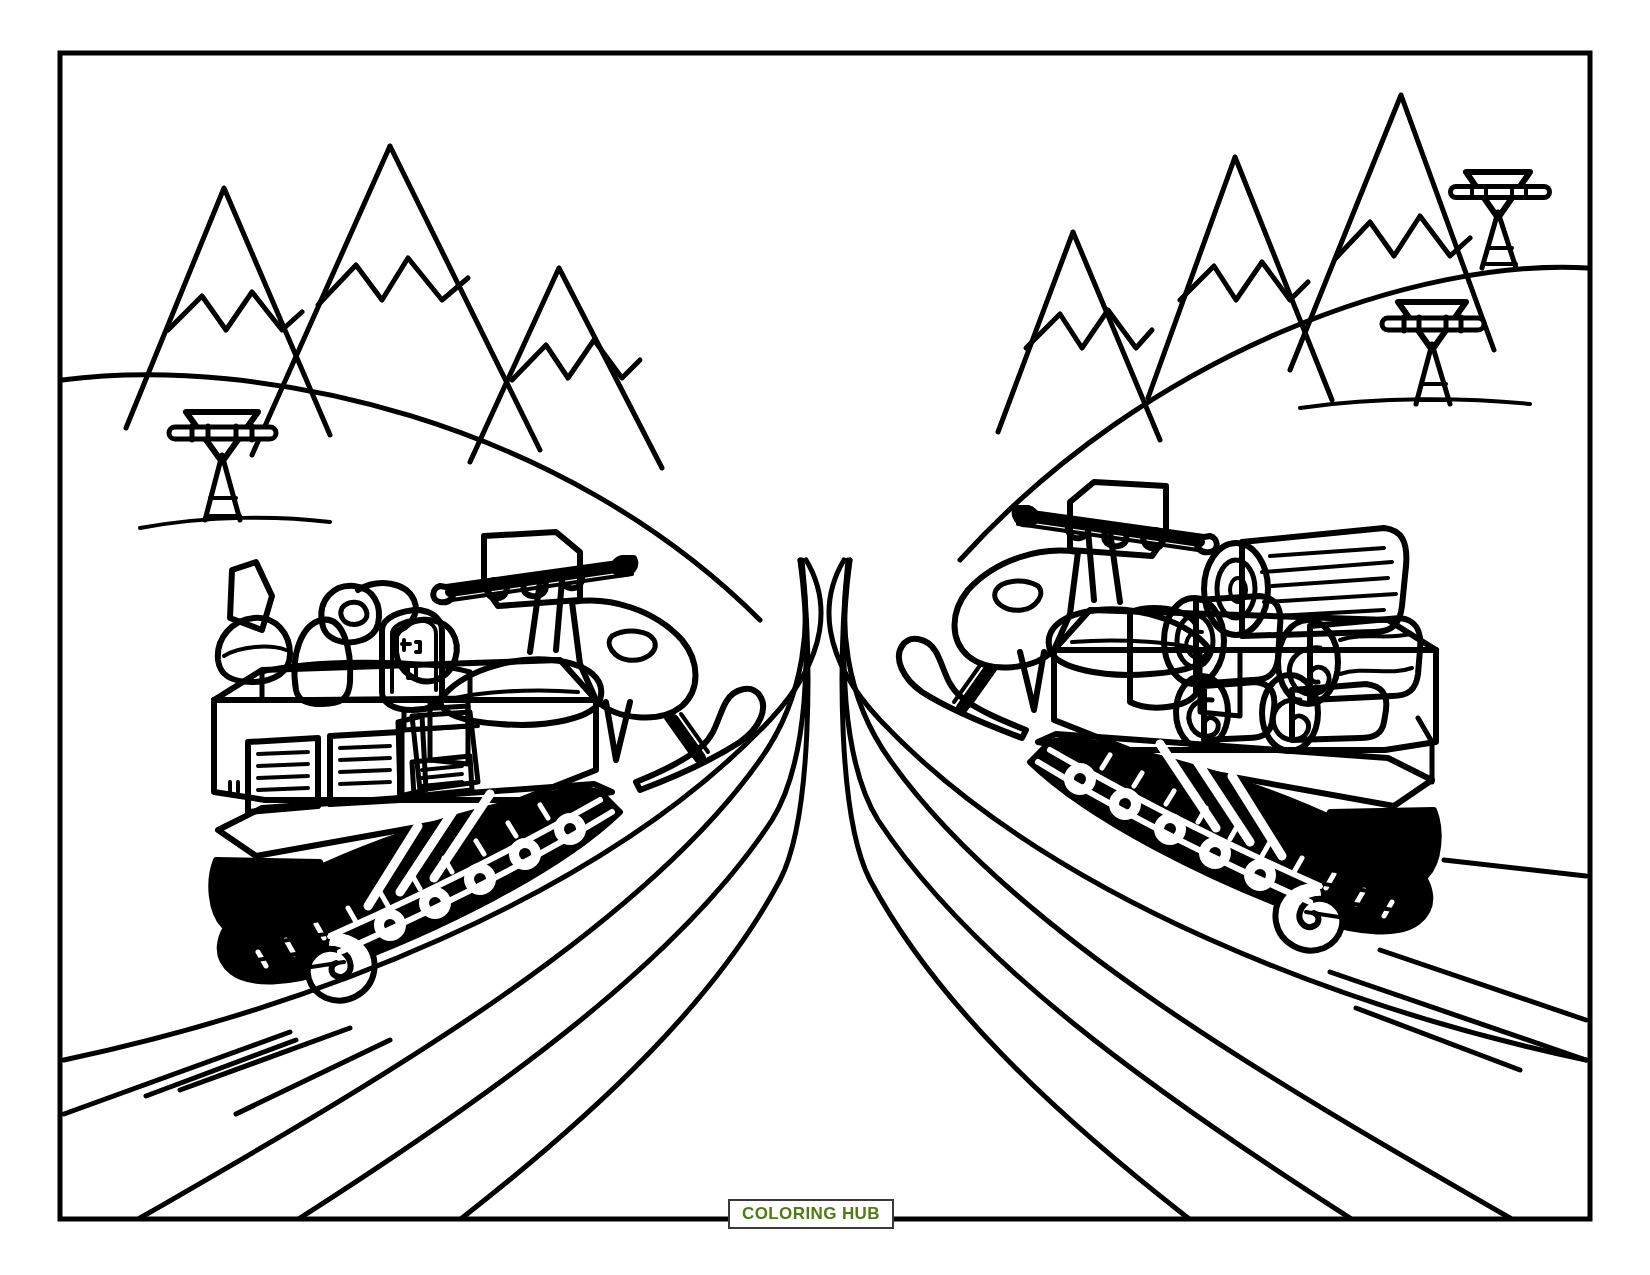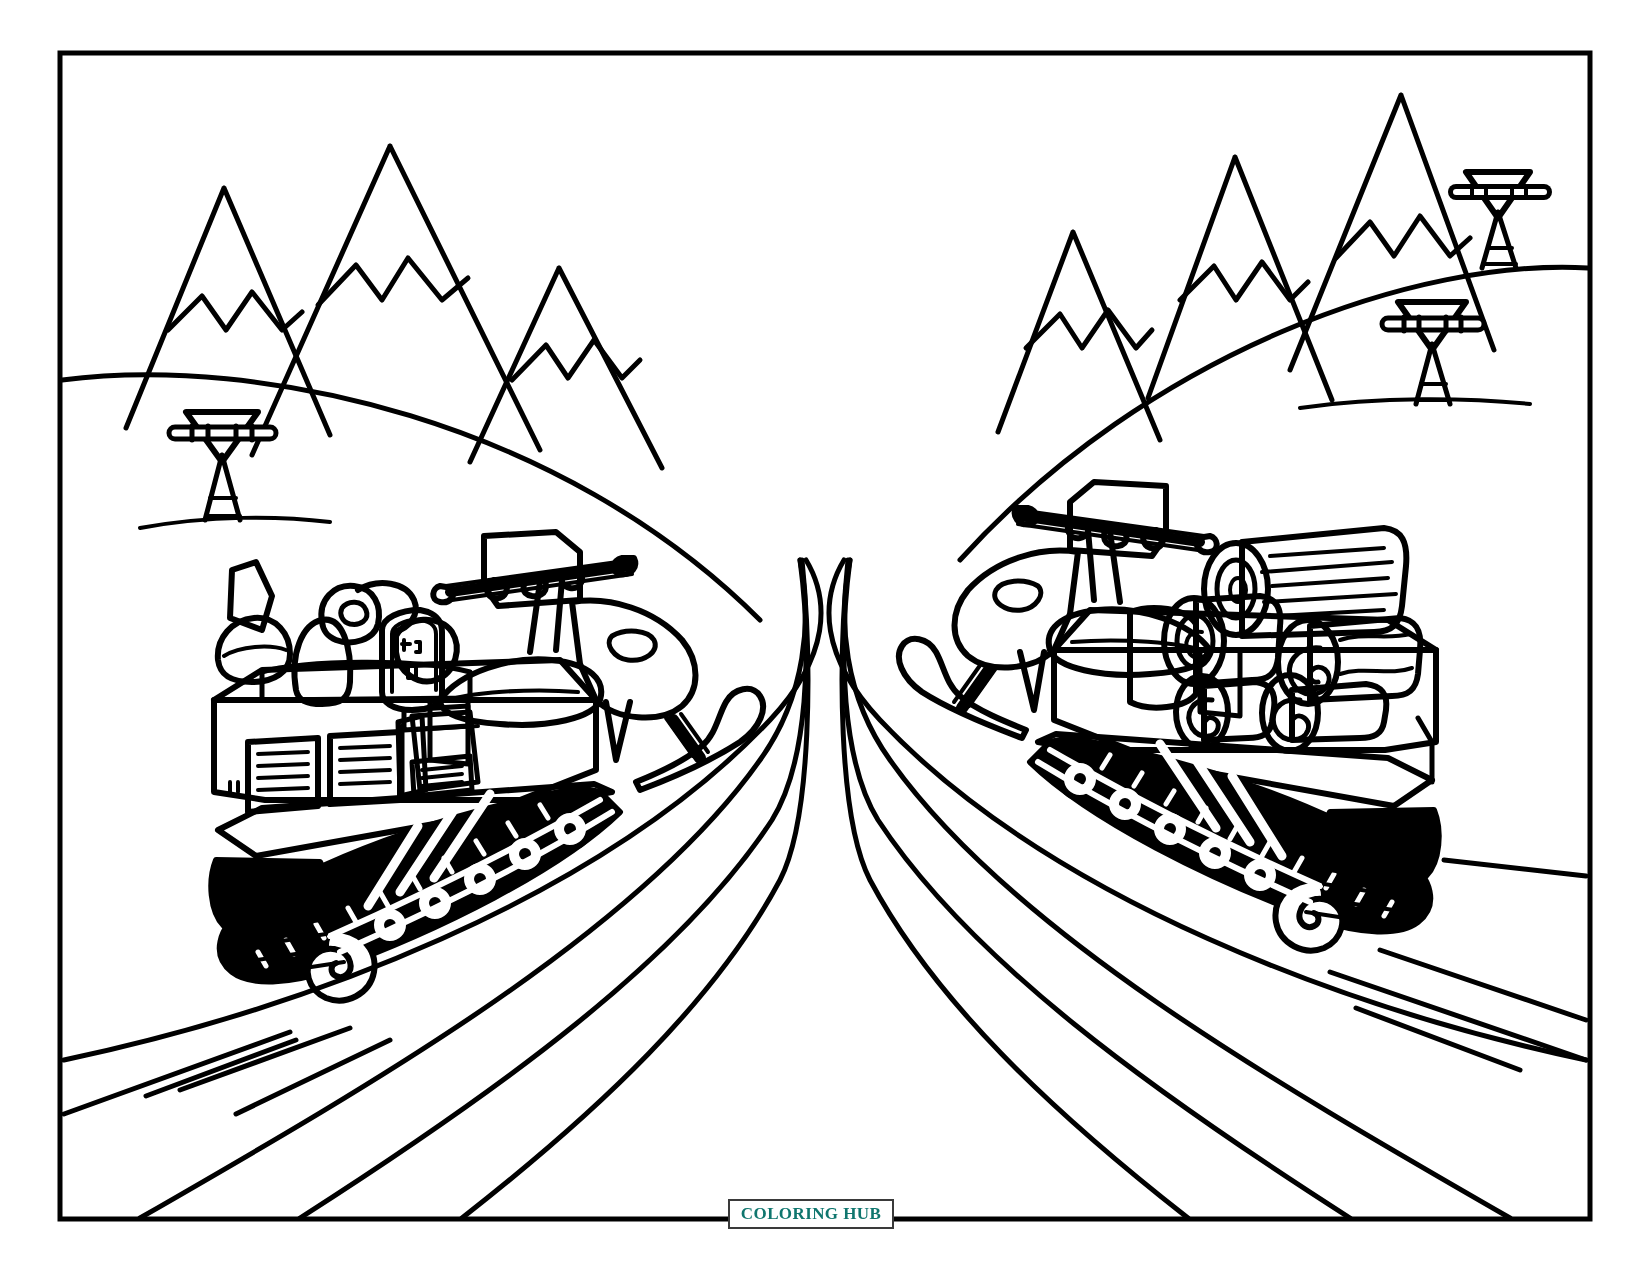--- a/index.html
+++ b/index.html
@@ -31,25 +31,25 @@
     height: 30px;
     background: #ffffff;
     border: 2px solid #3a3a3a;
     display: flex;
     align-items: center;
     justify-content: center;
     box-sizing: border-box;
     z-index: 10;
   }
   #watermark span {
-    font-family: Liberation Serif, serif;
+    font-family: Liberation Sans, sans-serif;
     font-weight: bold;
     font-size: 17px;
     letter-spacing: 0.4px;
-    color: #0f766e;
+    color: #4d7c0f;
     white-space: nowrap;
     text-align: right;
   }
 </style>
 </head>
 <body>
 
 <div id="page">
 
   <svg id="art" viewBox="0 0 1650 1275" xmlns="http://www.w3.org/2000/svg">

